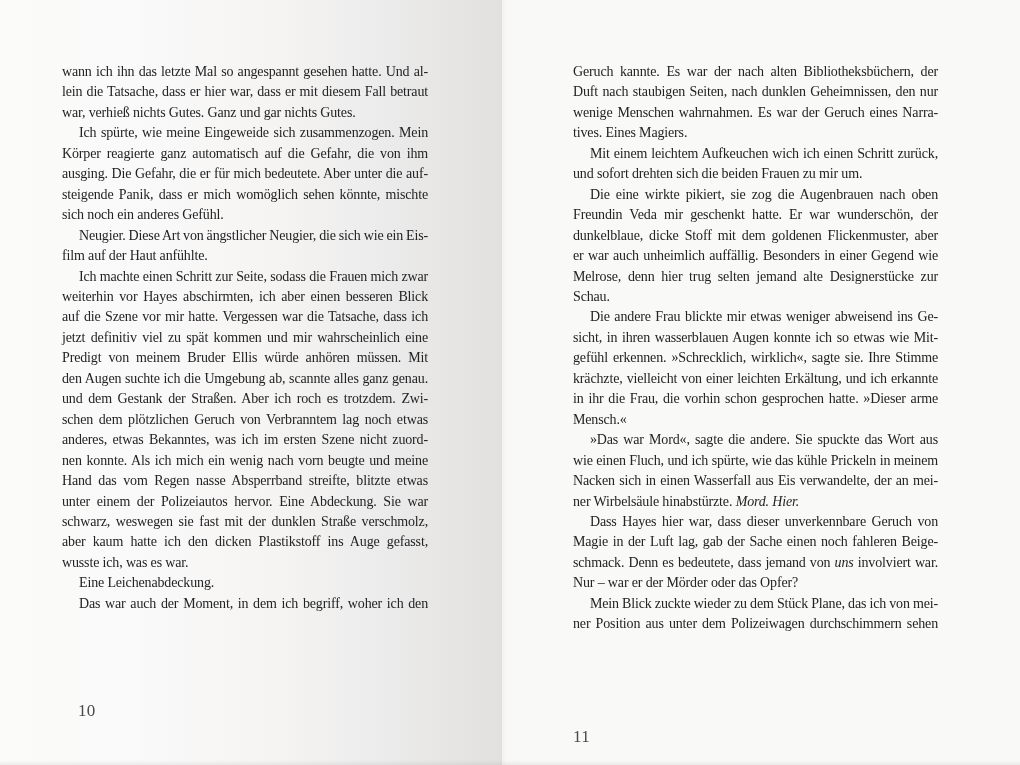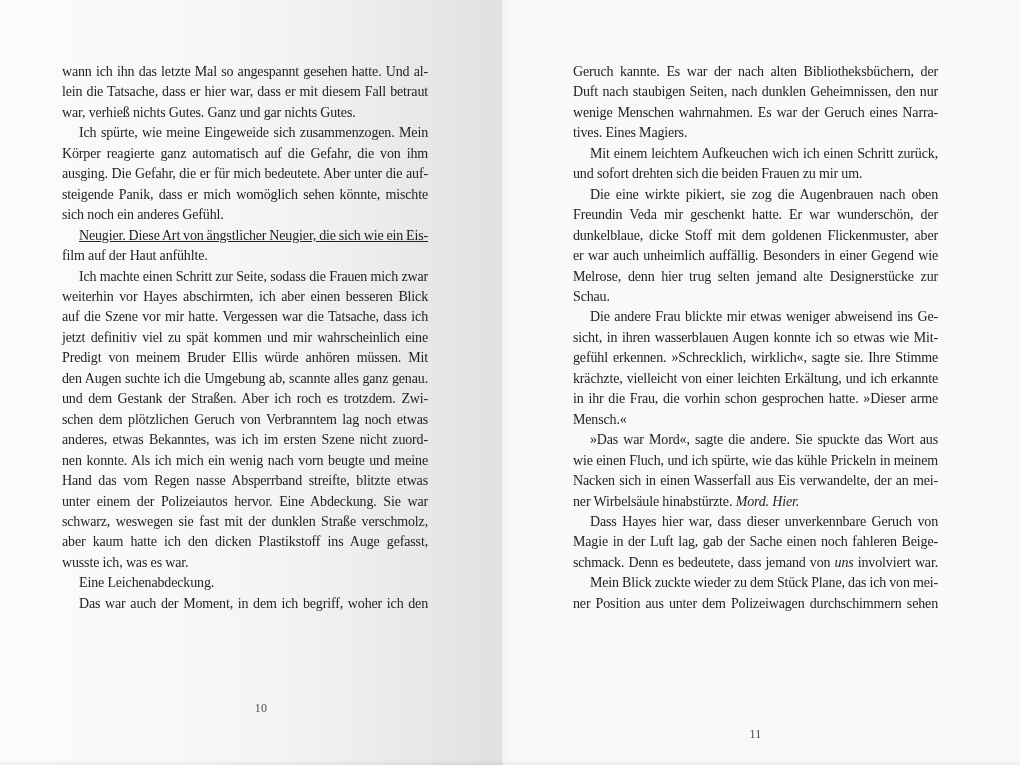--- a/index.html
+++ b/index.html
@@ -48,22 +48,22 @@
     text-align: justify;
     text-align-last: left;
     white-space: normal;
   }
   .line.just { text-align-last: justify; }
   .line.indent { padding-left: 17px; }
   .line em { font-style: italic; }
   .page-number {
     position: absolute;
     top: 701px;
-    text-align: center;
-    font-size: 12px;
+    text-align: left;
+    font-size: 17px;
     letter-spacing: 0.3px;
     color: var(--page-number-color, #4a4a4a);
   }
   .page-left .page-number { left: 78px; width: 366px; }
   .page-right .page-number { left: 71px; width: 365px; margin-top: 26px; }
   .bottom-shadow {
     position: absolute;
     left: 0; right: 0; bottom: 0;
     height: 5px;
     background: linear-gradient(to bottom, rgba(0,0,0,0), rgba(0,0,0,0.06));
@@ -86,21 +86,21 @@
   <section class="page page-left">
     <div class="text-block">
         <div class="line just">wann ich ihn das letzte Mal so angespannt gesehen hatte. Und al-</div>
         <div class="line just">lein die Tatsache, dass er hier war, dass er mit diesem Fall betraut</div>
         <div class="line">war, verhieß nichts Gutes. Ganz und gar nichts Gutes.</div>
         <div class="line indent just">Ich spürte, wie meine Eingeweide sich zusammenzogen. Mein</div>
         <div class="line just">Körper reagierte ganz automatisch auf die Gefahr, die von ihm</div>
         <div class="line just">ausging. Die Gefahr, die er für mich bedeutete. Aber unter die auf-</div>
         <div class="line just">steigende Panik, dass er mich womöglich sehen könnte, mischte</div>
         <div class="line">sich noch ein anderes Gefühl.</div>
-        <div class="line indent just" style="word-spacing: -0.43125px; text-decoration: underline;">Neugier. Diese Art von ängstlicher Neugier, die sich wie ein Eis-</div>
+        <div class="line indent just" style="word-spacing: -0.43125px;">Neugier. Diese Art von ängstlicher Neugier, die sich wie ein Eis-</div>
         <div class="line">film auf der Haut anfühlte.</div>
         <div class="line indent just">Ich machte einen Schritt zur Seite, sodass die Frauen mich zwar</div>
         <div class="line just">weiterhin vor Hayes abschirmten, ich aber einen besseren Blick</div>
         <div class="line just">auf die Szene vor mir hatte. Vergessen war die Tatsache, dass ich</div>
         <div class="line just">jetzt definitiv viel zu spät kommen und mir wahrscheinlich eine</div>
         <div class="line just">Predigt von meinem Bruder Ellis würde anhören müssen. Mit</div>
         <div class="line just">den Augen suchte ich die Umgebung ab, scannte alles ganz genau.</div>
         <div class="line just">und dem Gestank der Straßen. Aber ich roch es trotzdem. Zwi-</div>
         <div class="line just">schen dem plötzlichen Geruch von Verbranntem lag noch etwas</div>
         <div class="line just">anderes, etwas Bekanntes, was ich im ersten Szene nicht zuord-</div>
@@ -136,20 +136,21 @@
         <div class="line just">krächzte, vielleicht von einer leichten Erkältung, und ich erkannte</div>
         <div class="line just">in ihr die Frau, die vorhin schon gesprochen hatte. »Dieser arme</div>
         <div class="line">Mensch.«</div>
         <div class="line indent just">»Das war Mord«, sagte die andere. Sie spuckte das Wort aus</div>
         <div class="line just">wie einen Fluch, und ich spürte, wie das kühle Prickeln in meinem</div>
         <div class="line just">Nacken sich in einen Wasserfall aus Eis verwandelte, der an mei-</div>
         <div class="line">ner Wirbelsäule hinabstürzte. <em>Mord. Hier.</em></div>
         <div class="line indent just">Dass Hayes hier war, dass dieser unverkennbare Geruch von</div>
         <div class="line just">Magie in der Luft lag, gab der Sache einen noch fahleren Beige-</div>
         <div class="line just">schmack. Denn es bedeutete, dass jemand von <em>uns</em> involviert war.</div>
+        <div class="line">Nur – war er der Mörder oder das Opfer?</div>
         <div class="line indent just" style="word-spacing: -0.240341px;">Mein Blick zuckte wieder zu dem Stück Plane, das ich von mei-</div>
         <div class="line just">ner Position aus unter dem Polizeiwagen durchschimmern sehen</div>
       </div>
     <div class="page-number">11</div>
   </section>
 
   <div class="fold-line"></div>
   <div class="bottom-shadow"></div>
 </div>
 

